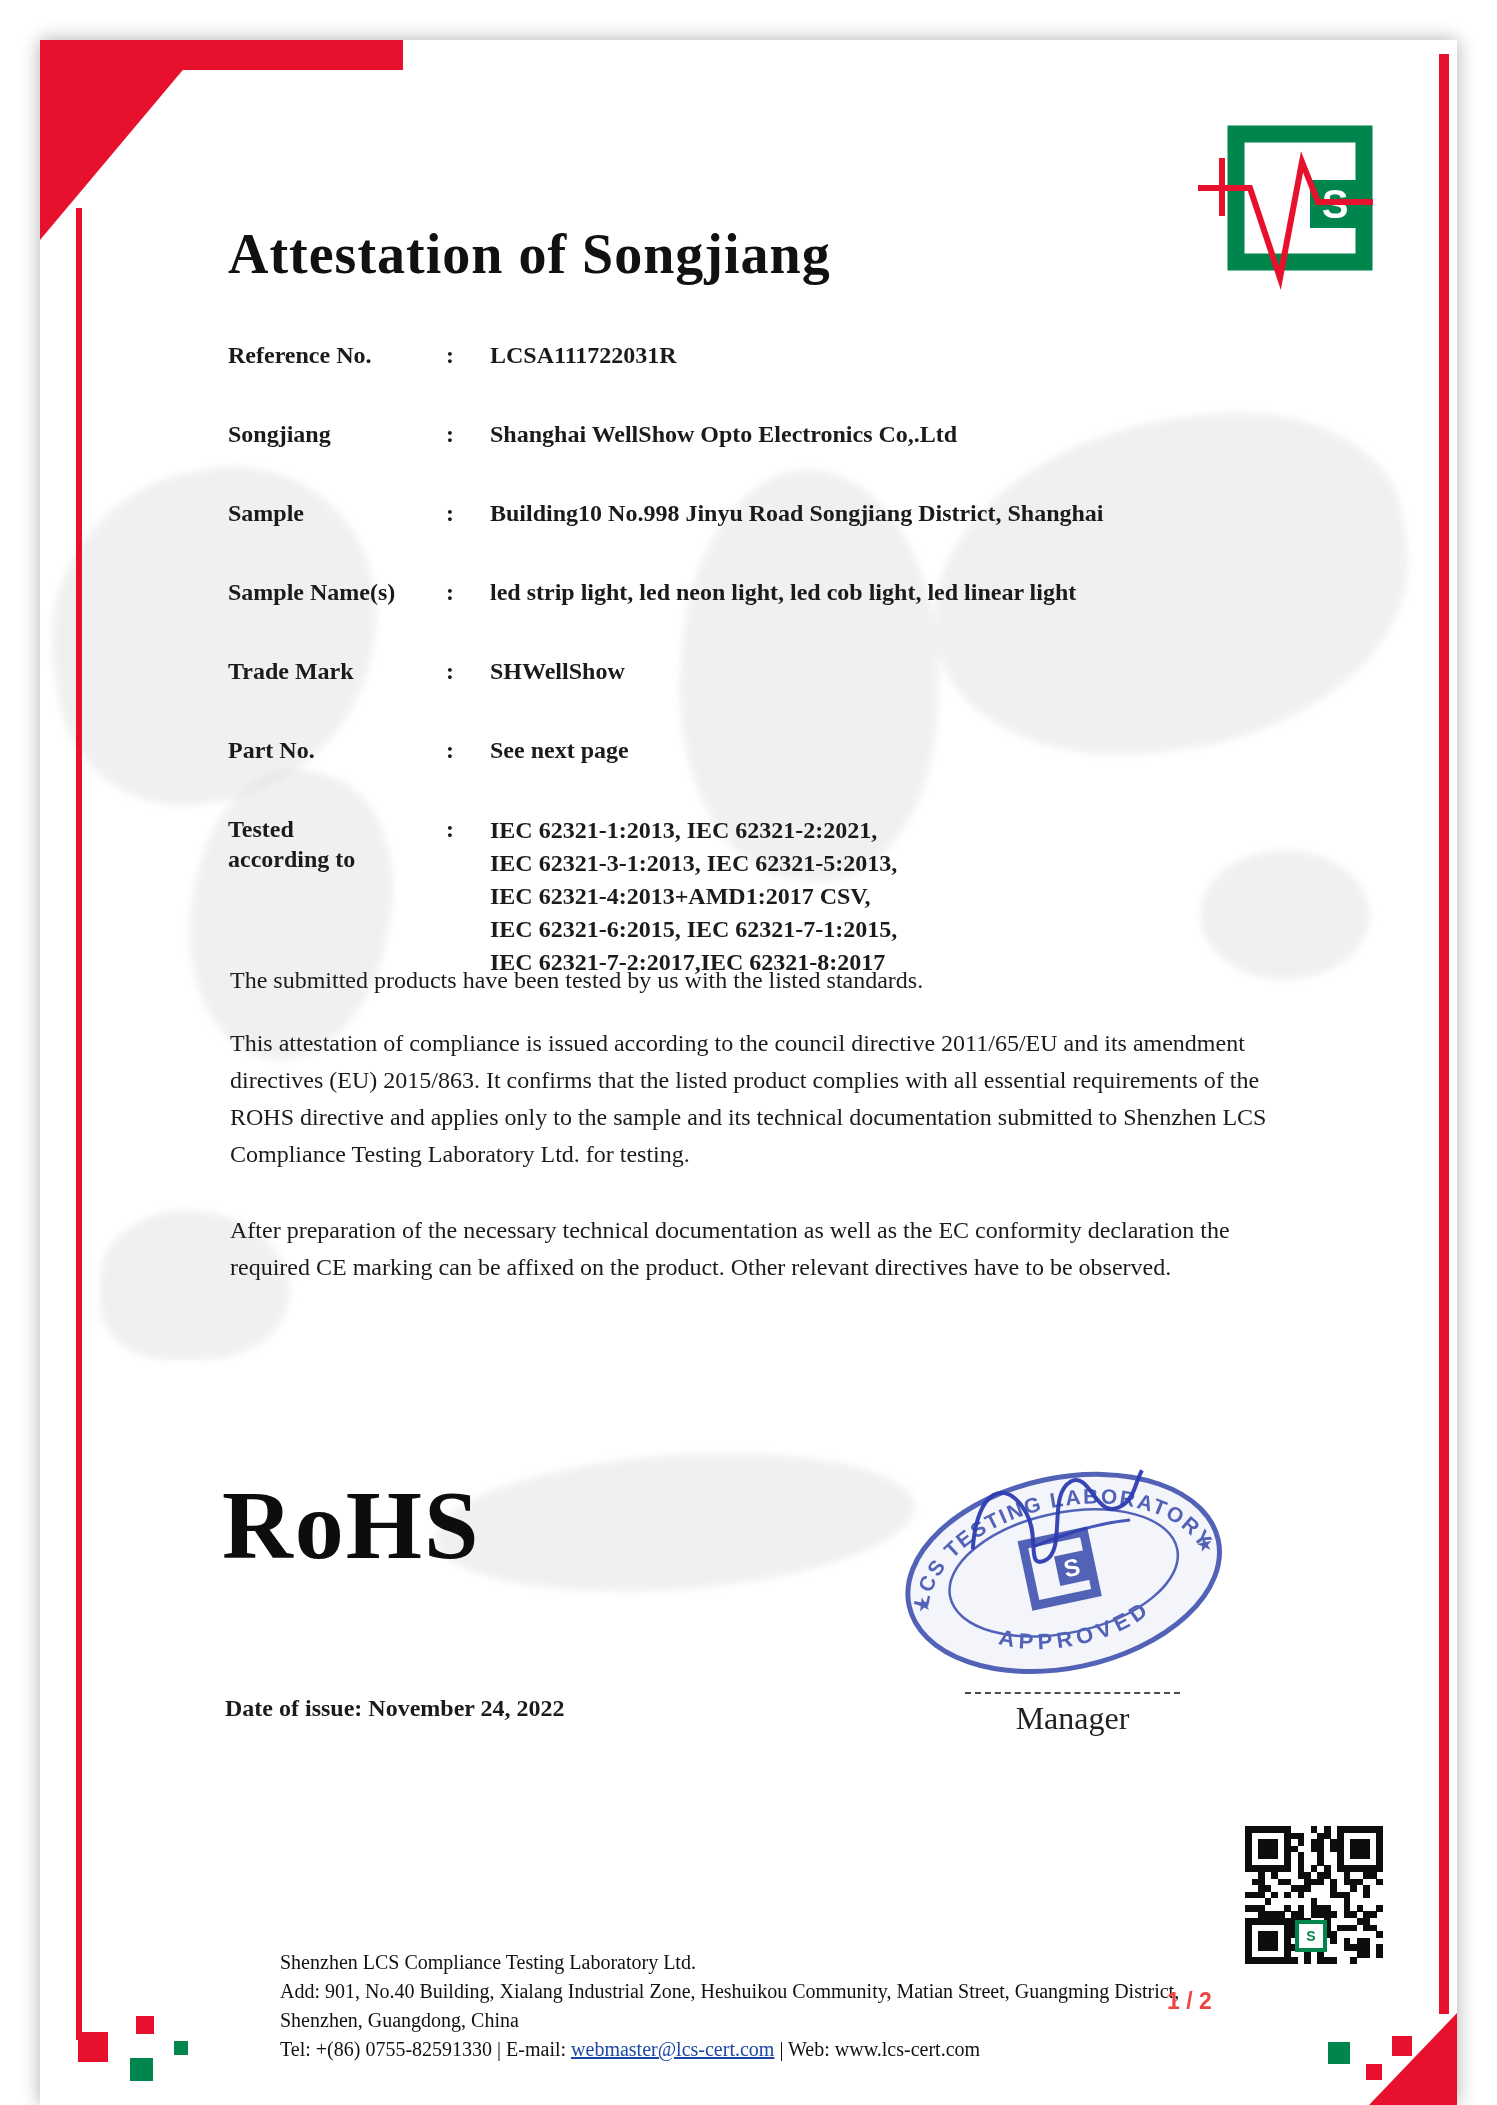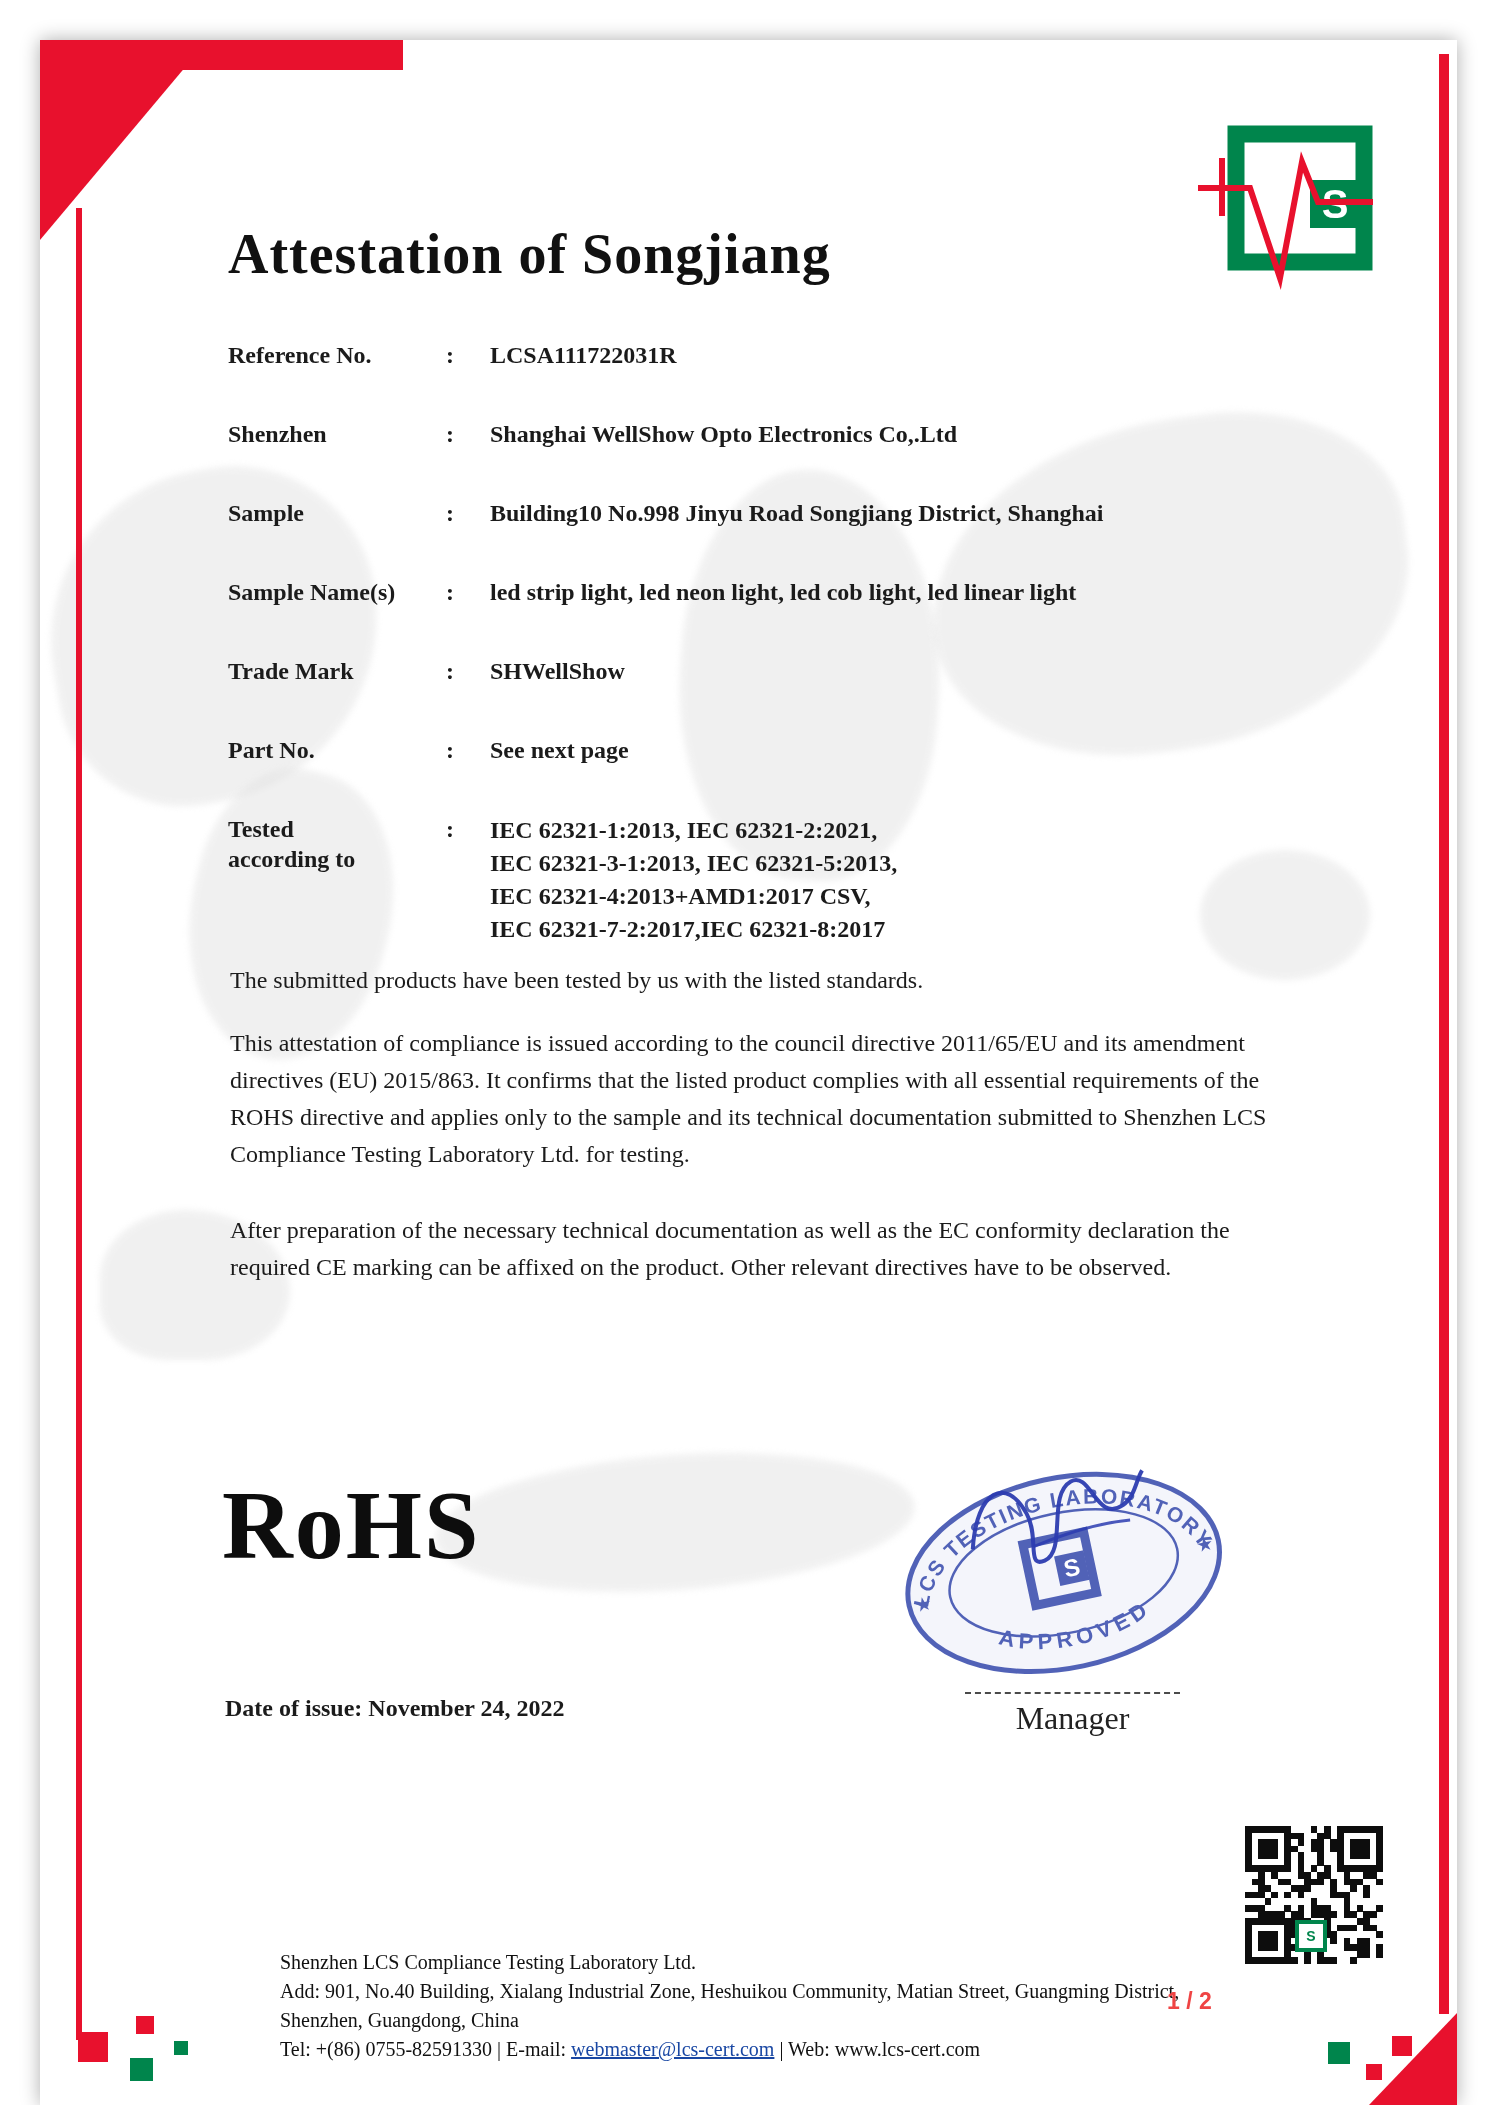--- a/index.html
+++ b/index.html
@@ -112,21 +112,21 @@
 
   <div class="title">Attestation of Songjiang</div>
 
   <div class="fields">
     <div class="frow">
       <div class="flabel">Reference No.</div>
       <div class="fcolon">:</div>
       <div class="fvalue">LCSA111722031R</div>
     </div>
     <div class="frow">
-      <div class="flabel">Shenzhen</div>
+      <div class="flabel">Songjiang</div>
       <div class="fcolon">:</div>
       <div class="fvalue">Shanghai WellShow Opto Electronics Co,.Ltd</div>
     </div>
     <div class="frow">
       <div class="flabel">Sample</div>
       <div class="fcolon">:</div>
       <div class="fvalue">Building10 No.998 Jinyu Road Songjiang District, Shanghai</div>
     </div>
     <div class="frow">
       <div class="flabel">Sample Name(s)</div>
@@ -145,20 +145,21 @@
     </div>
     <div class="frow narrow">
       <div class="flabel">
           <span>Tested according to</span>
         </div>
       <div class="fcolon">:</div>
       <div class="fvalue tested-lines">
         <div>IEC 62321-1:2013, IEC 62321-2:2021,</div>
         <div>IEC 62321-3-1:2013, IEC 62321-5:2013,</div>
         <div>IEC 62321-4:2013+AMD1:2017 CSV,</div>
+        <div>IEC 62321-6:2015, IEC 62321-7-1:2015,</div>
         <div>IEC 62321-7-2:2017,IEC 62321-8:2017</div>
       </div>
     </div>
   </div>
 
   <div class="para p1">The submitted products have been tested by us with the listed standards.</div>
   <div class="para p2">This attestation of compliance is issued according to the council directive 2011/65/EU and its amendment directives (EU) 2015/863. It confirms that the listed product complies with all essential requirements of the ROHS directive and applies only to the sample and its technical documentation submitted to Shenzhen LCS Compliance Testing Laboratory Ltd. for testing.</div>
   <div class="para p3">After preparation of the necessary technical documentation as well as the EC conformity declaration the required CE marking can be affixed on the product. Other relevant directives have to be observed.</div>
 
   <div class="rohs">RoHS</div>

